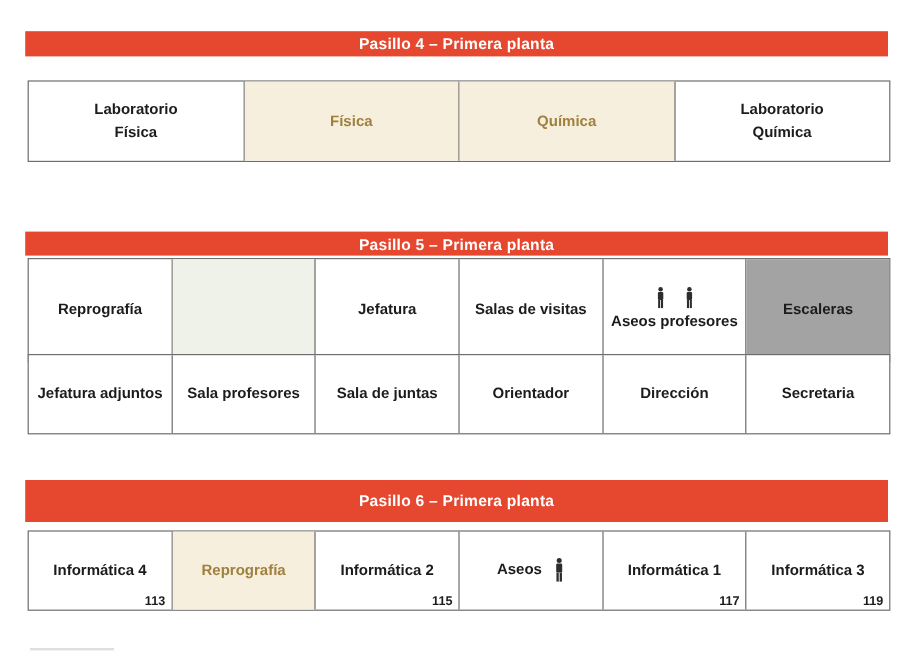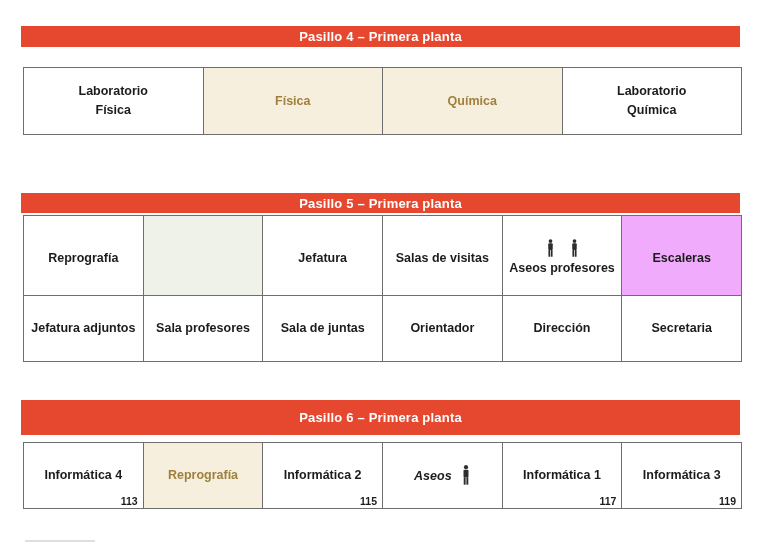--- a/index.html
+++ b/index.html
@@ -28,27 +28,27 @@
     border-right:1px solid #6e6e6e;
     display:flex;flex-direction:column;align-items:center;justify-content:center;
     text-align:center;font-weight:bold;font-size:12.5px;color:#1c1c1c;
     line-height:1.5;padding:2px 4px;
   }
   .cell:last-child{border-right:none;}
   .label{white-space:pre-line;}
   .cream{background:#f6efdd;}
   .cream .label{color:#a0803f;}
   .tint-green{background:#eef2e8;}
-  .tint-gray{background:#f0abfc;}
+  .tint-gray{background:#a3a3a3;}
   .room-number{
     position:absolute;right:5px;bottom:2px;
     font-size:10.5px;font-weight:bold;color:#1c1c1c;line-height:1;
   }
   .icon-pair{display:flex;gap:15px;align-items:flex-end;margin-bottom:1px;}
-  .inline-icon-row{display:flex;align-items:flex-end;gap:9px;font-style:italic;}
+  .inline-icon-row{display:flex;align-items:flex-start;gap:9px;}
   .person-icon svg{display:block;fill:#2d2d2d;}
   .scan-artifact{
     position:absolute;left:25px;top:540px;width:70px;height:2px;
     background:#dde1dc;
   }
 </style>
 </head>
 <body>
 
 <div class="banner banner-1">

